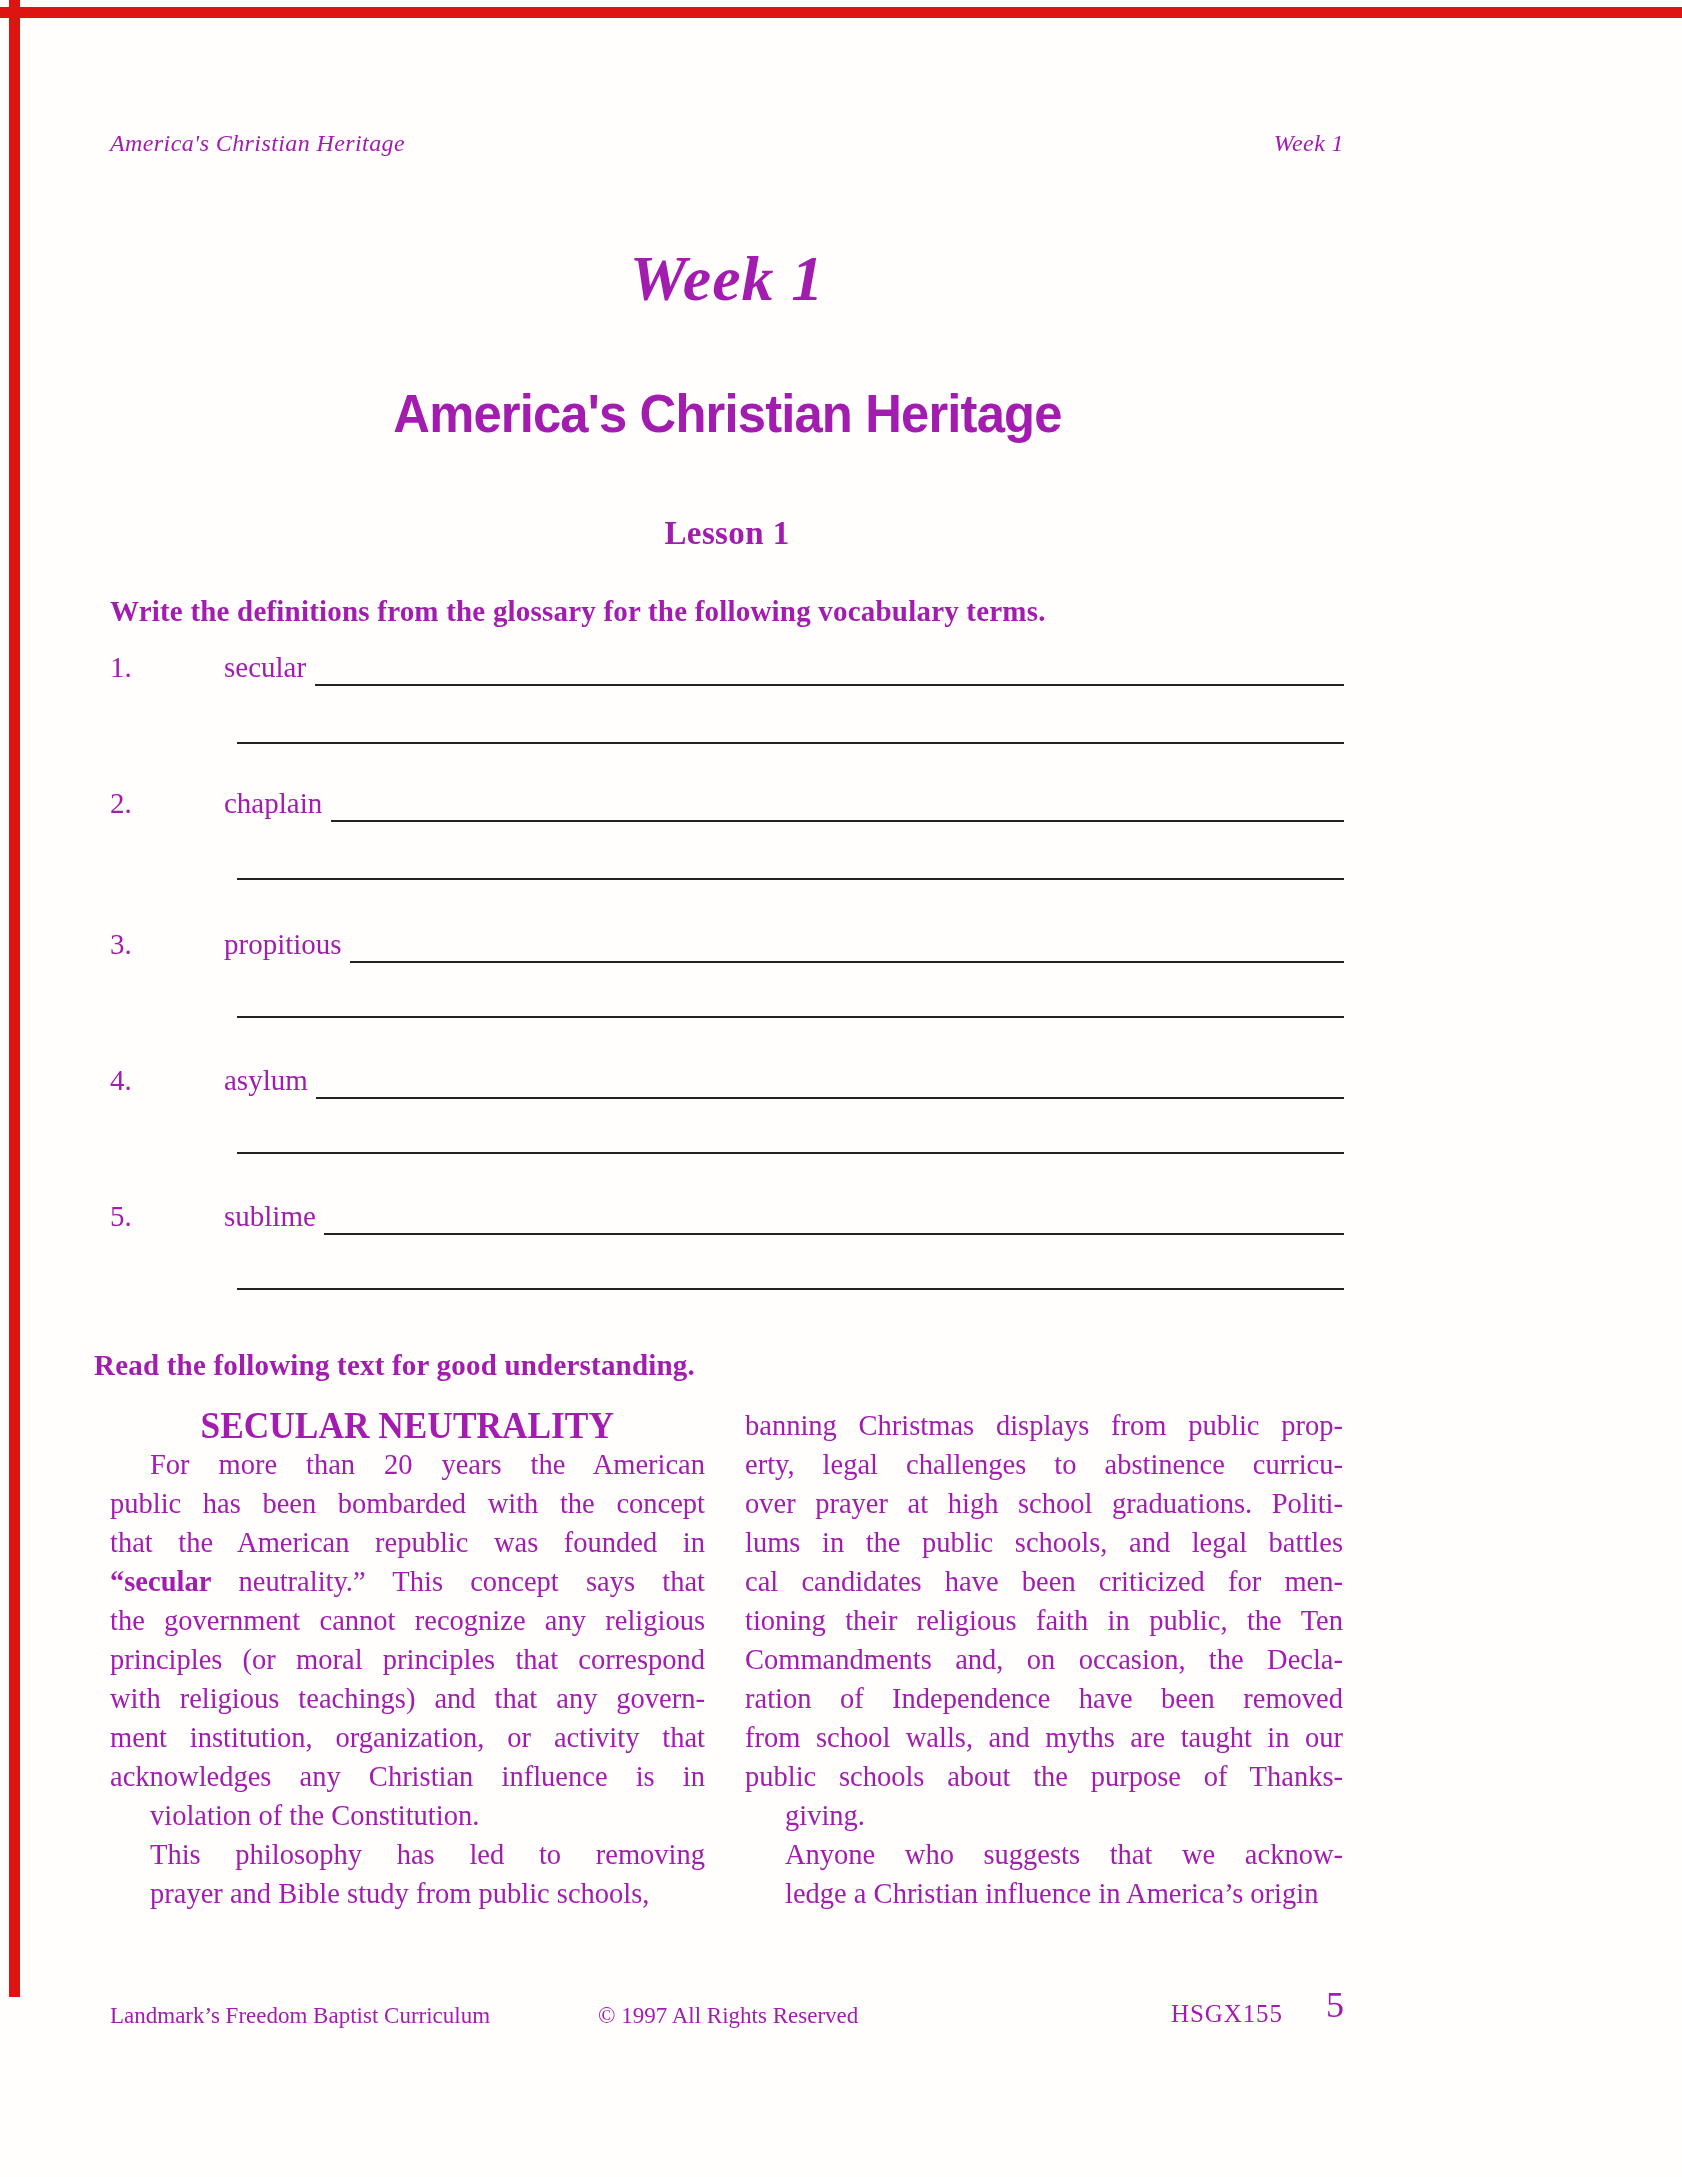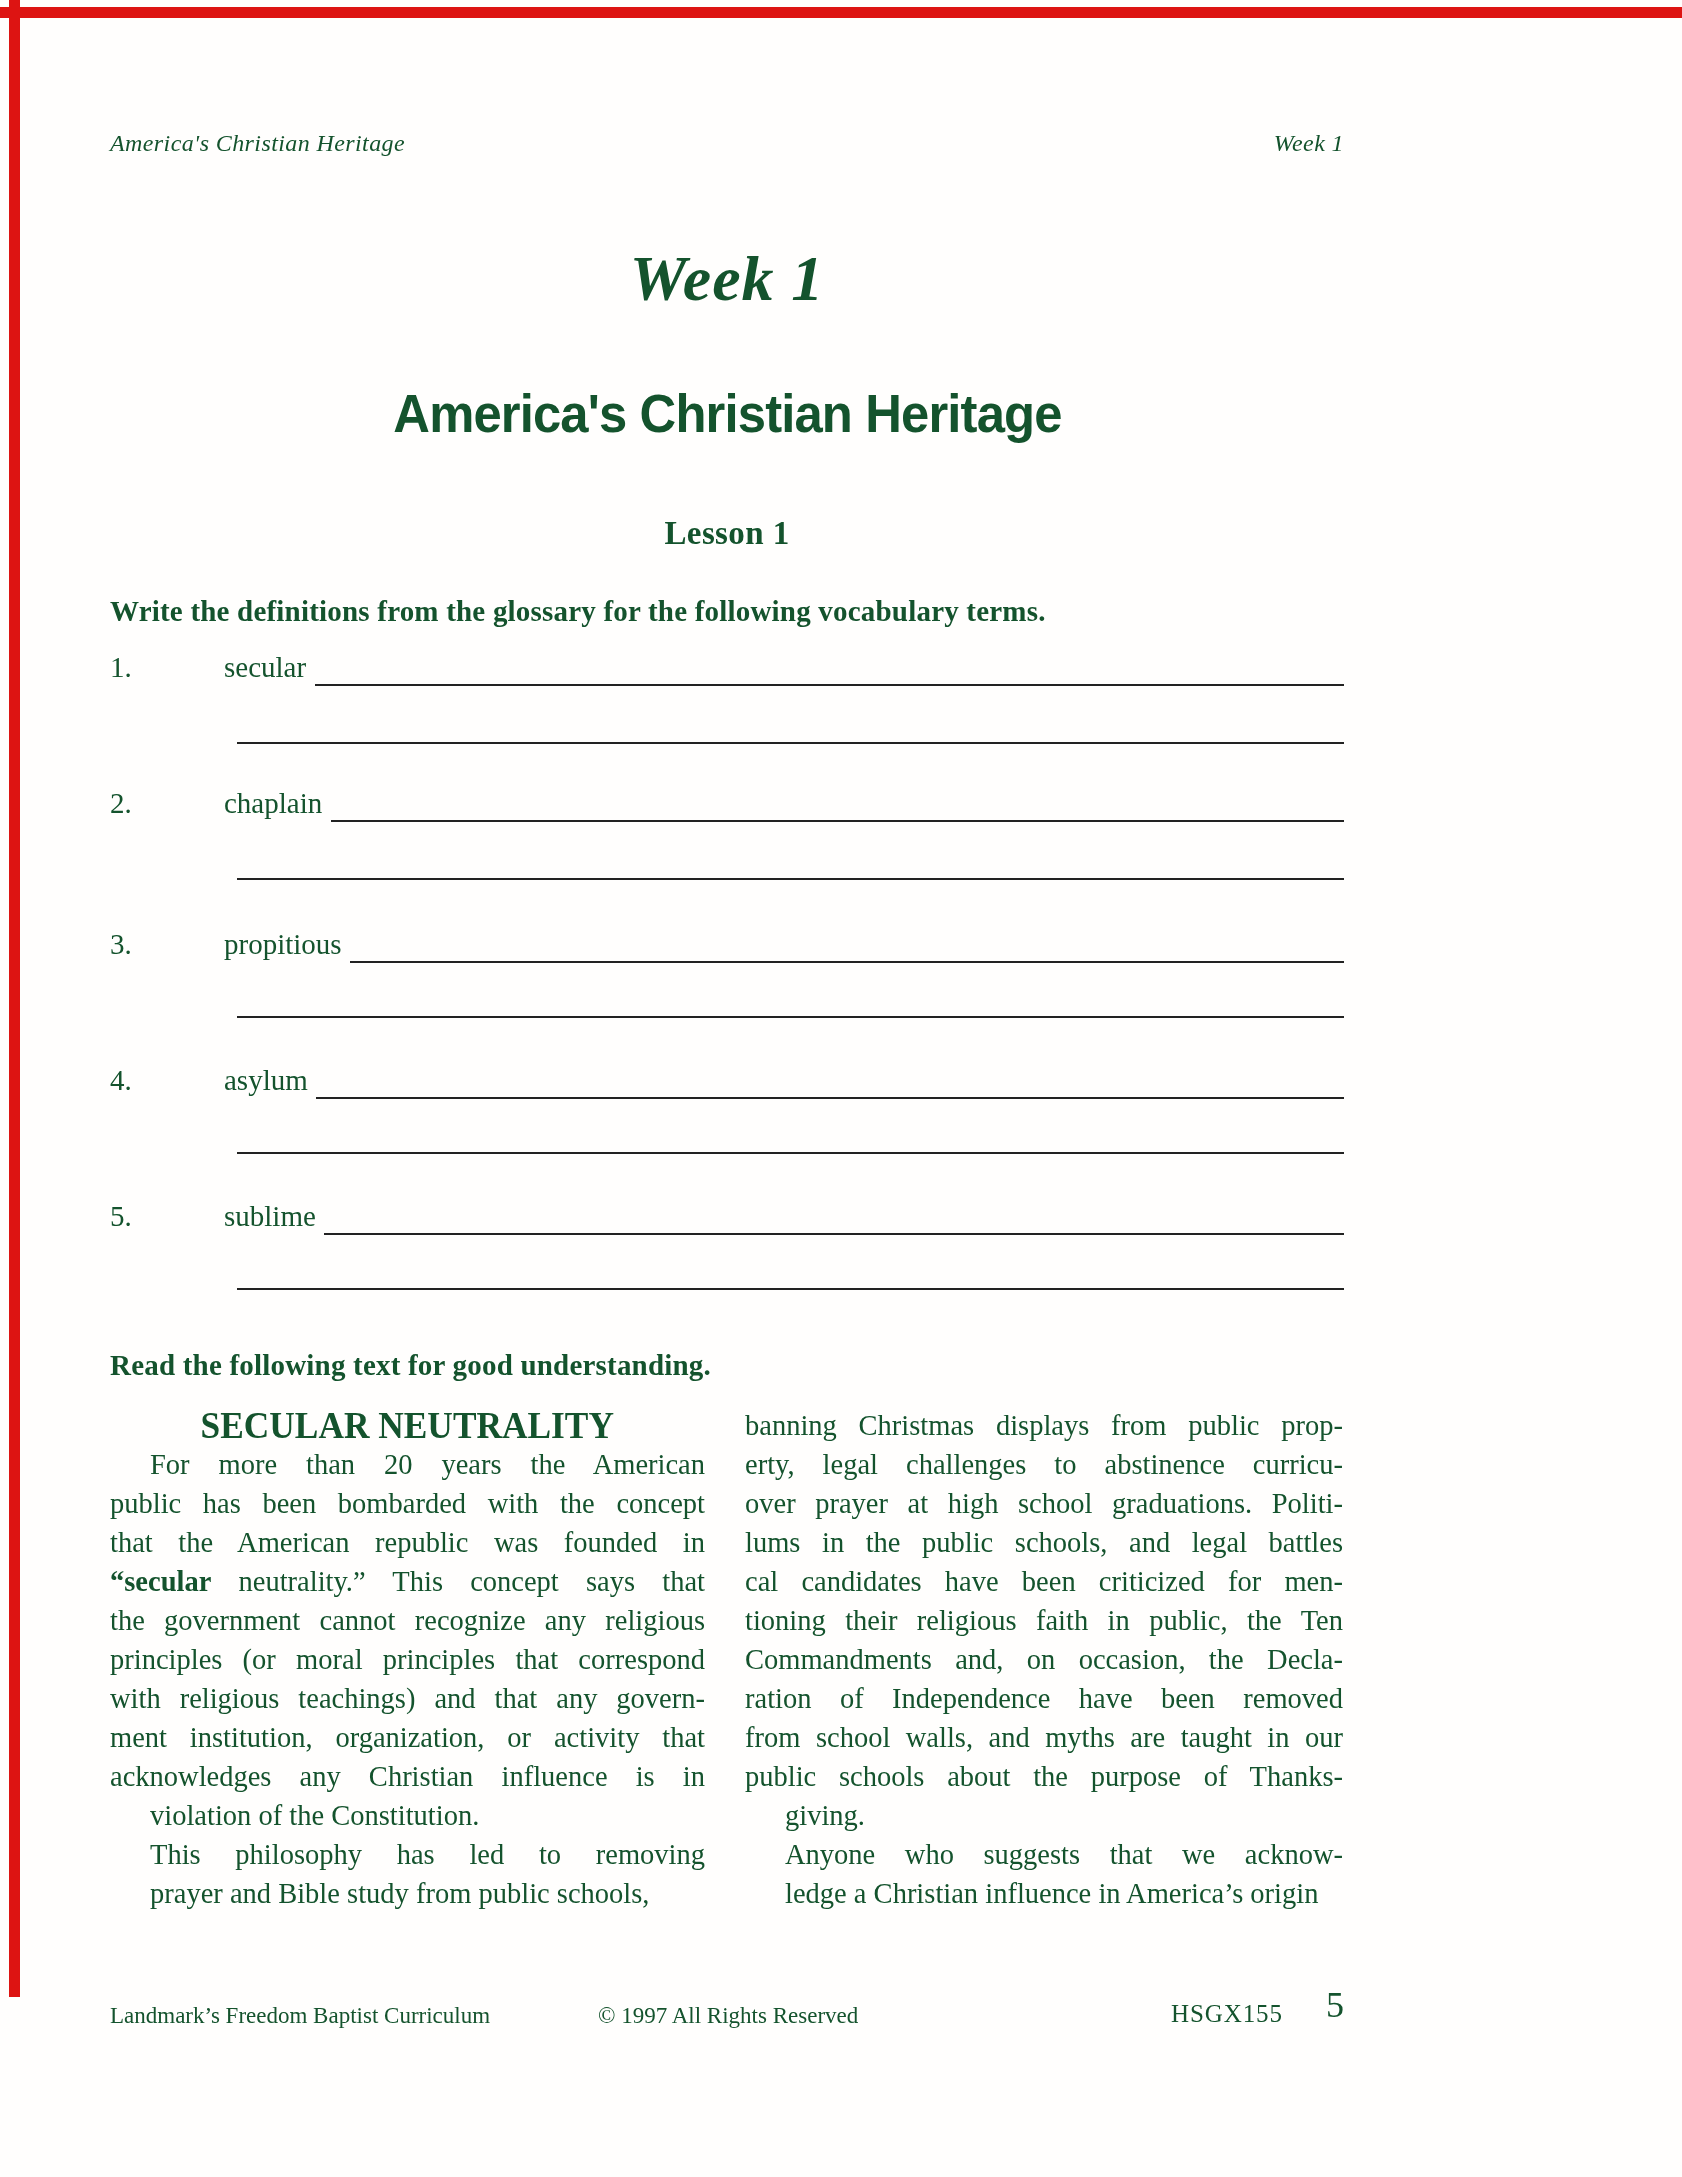--- a/index.html
+++ b/index.html
@@ -3,21 +3,21 @@
 <meta charset="utf-8">
 <style>
   html, body { margin: 0; padding: 0; background: #ffffff; }
   .page {
     position: relative;
     width: 1683px;
     height: 2177px;
     background: #fffefd;
     overflow: hidden;
     font-family: "Liberation Serif", "DejaVu Serif", serif;
-    color: #14532d;
+    color: #a21caf;
   }
   
   .red-top  { position: absolute; left: 0; top: 7px; width: 1683px; height: 11.2px; }
   .red-left { position: absolute; left: 8.6px; top: 0; width: 11.2px; height: 1997px; }
 
   
   .runhead-left {
     position: absolute; left: 110px; top: 130px;
     font-style: italic; font-size: 24px; letter-spacing: 0.4px;
   }
@@ -57,21 +57,21 @@
     position: absolute; left: 237px; width: 1107px; height: 0;
     border-top: 2.6px solid #222222;
   }
   .vr1 { top: 651px; }  .vl1 { top: 742px; }
   .vr2 { top: 787px; }  .vl2 { top: 878px; }
   .vr3 { top: 928px; } .vl3 { top: 1016px; }
   .vr4 { top: 1064px; } .vl4 { top: 1152px; }
   .vr5 { top: 1200px; } .vl5 { top: 1288px; }
 
   .read-instruction {
-    position: absolute; left: 110px; top: 1349px;
+    position: absolute; left: 94px; top: 1349px;
     font-size: 29px; font-weight: bold; letter-spacing: 0.2px;
   }
 
   
   .col { position: absolute; top: 1406px; font-size: 28.5px; line-height: 39px; }
   .col-left  { left: 110px; width: 595px; }
   .col-right { left: 745px; width: 598px; }
   .col-heading {
     text-align: center; font-weight: bold;
     font-family: Liberation Serif, serif;

